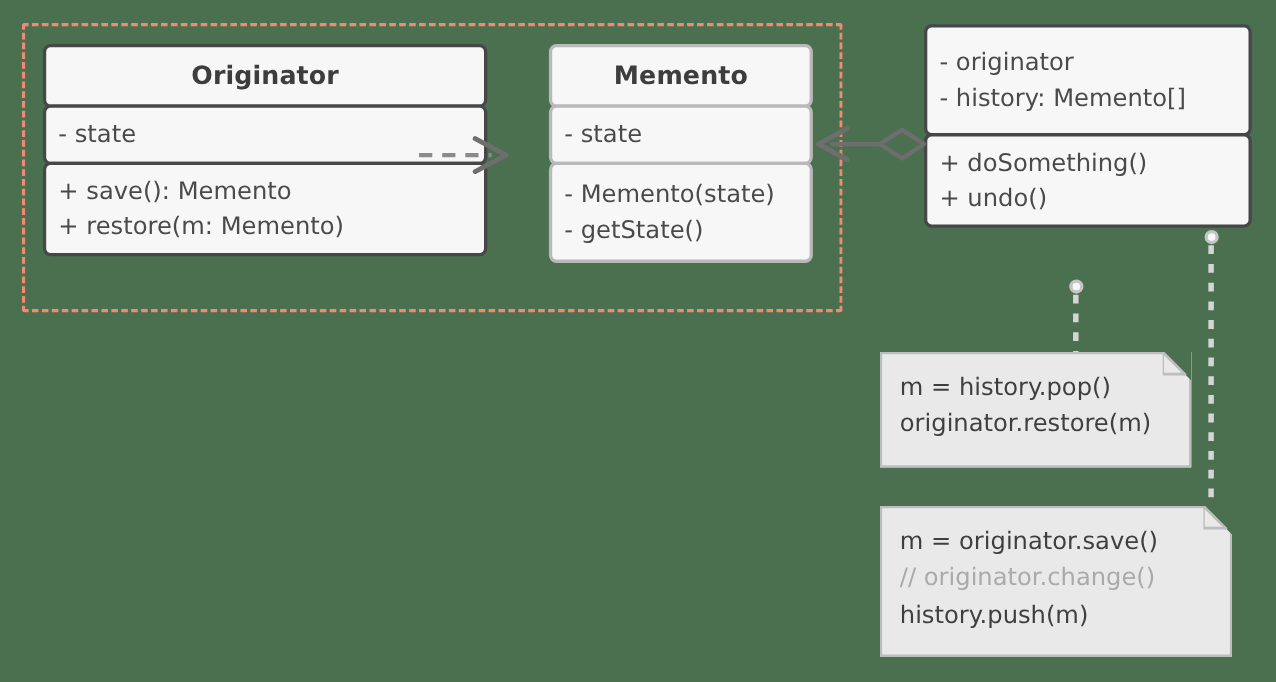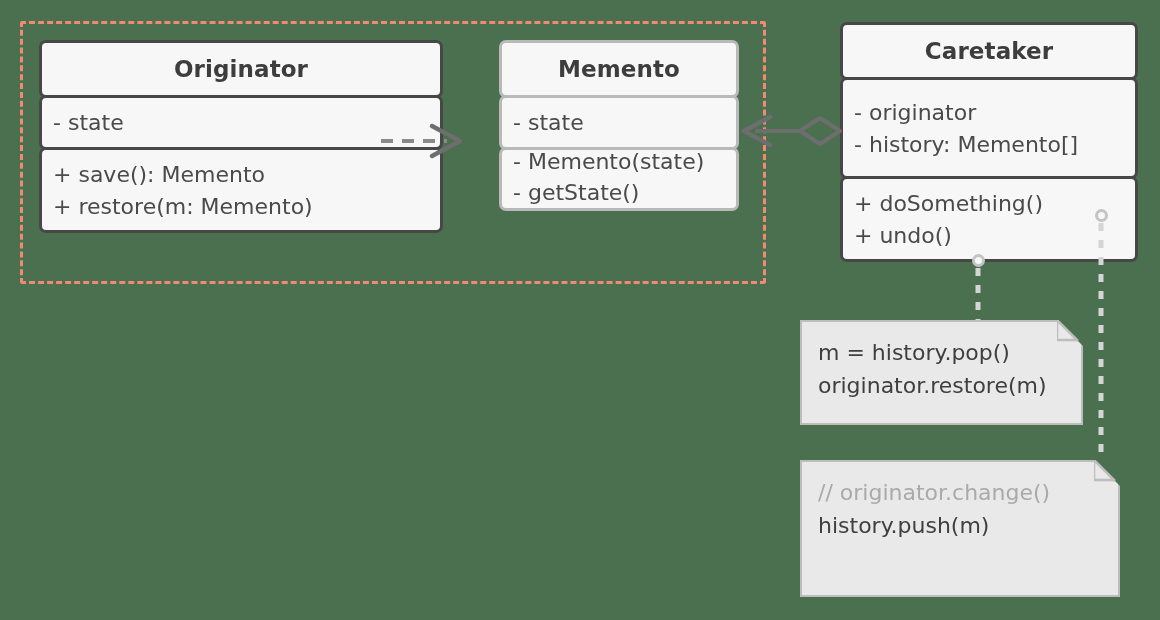--- a/index.html
+++ b/index.html
@@ -122,30 +122,27 @@
     </div>
   </div>
 
   <div class="uml-class light" style="left:459px; top:40px; width:280px;padding-left:40px;">
     <div class="uml-section" style="height:58px;">
       <div class="uml-title">Memento</div>
     </div>
     <div class="uml-section" style="height:55px;">
       <div class="uml-row">- state</div>
     </div>
-    <div class="uml-section" style="height:64px;justify-content:flex-end;">
+    <div class="uml-section" style="height:92px;">
       <div class="uml-row first">- Memento(state)</div>
       <div class="uml-row">- getState()</div>
     </div>
   </div>
 
   <div class="uml-class" style="left:840px; top:22px; width:298px;">
-    <div class="uml-section" style="height:58px;">
-      <div class="uml-title">Caretaker</div>
-    </div>
     <div class="uml-section" style="height:102px;">
       <div class="uml-row first">- originator</div>
       <div class="uml-row">- history: Memento[]</div>
     </div>
     <div class="uml-section" style="height:86px;">
       <div class="uml-row first">+ doSomething()</div>
       <div class="uml-row">+ undo()</div>
     </div>
   </div>
 
@@ -163,20 +160,21 @@
     <div class="note-line">originator.restore(m)</div>
   </div>
 
   <div class="note" style="left:800px; top:460px; width:320px; height:137px;">
     <svg class="note-fold" viewBox="0 0 26 26">
       <polygon points="0,0 26,0 26,26" fill="#4a7050"></polygon>
       <polygon points="0,0 20,20 0,20" fill="#e9e9e9"></polygon>
       <polyline points="0,0 0,20 20,20" fill="none" stroke="#bdbdbd" stroke-width="2.5"></polyline>
       <line x1="0" y1="0" x2="21" y2="21" stroke="#bdbdbd" stroke-width="2.5"></line>
     </svg>
+    <div class="note-line">m = originator.save()</div>
     <div class="note-line comment">// originator.change()</div>
     <div class="note-line">history.push(m)</div>
   </div>
 
   <svg class="svg-layer" viewBox="0 0 1160 620">
 
     
     <g>
       <line x1="381" y1="141" x2="447" y2="141" stroke="#8a8a8a" stroke-width="4" stroke-dasharray="12,9"></line>
       <polyline points="432,126 460,141 432,156" fill="none" stroke="#6e6e6e" stroke-width="4.5" stroke-linecap="round" stroke-linejoin="round"></polyline>

